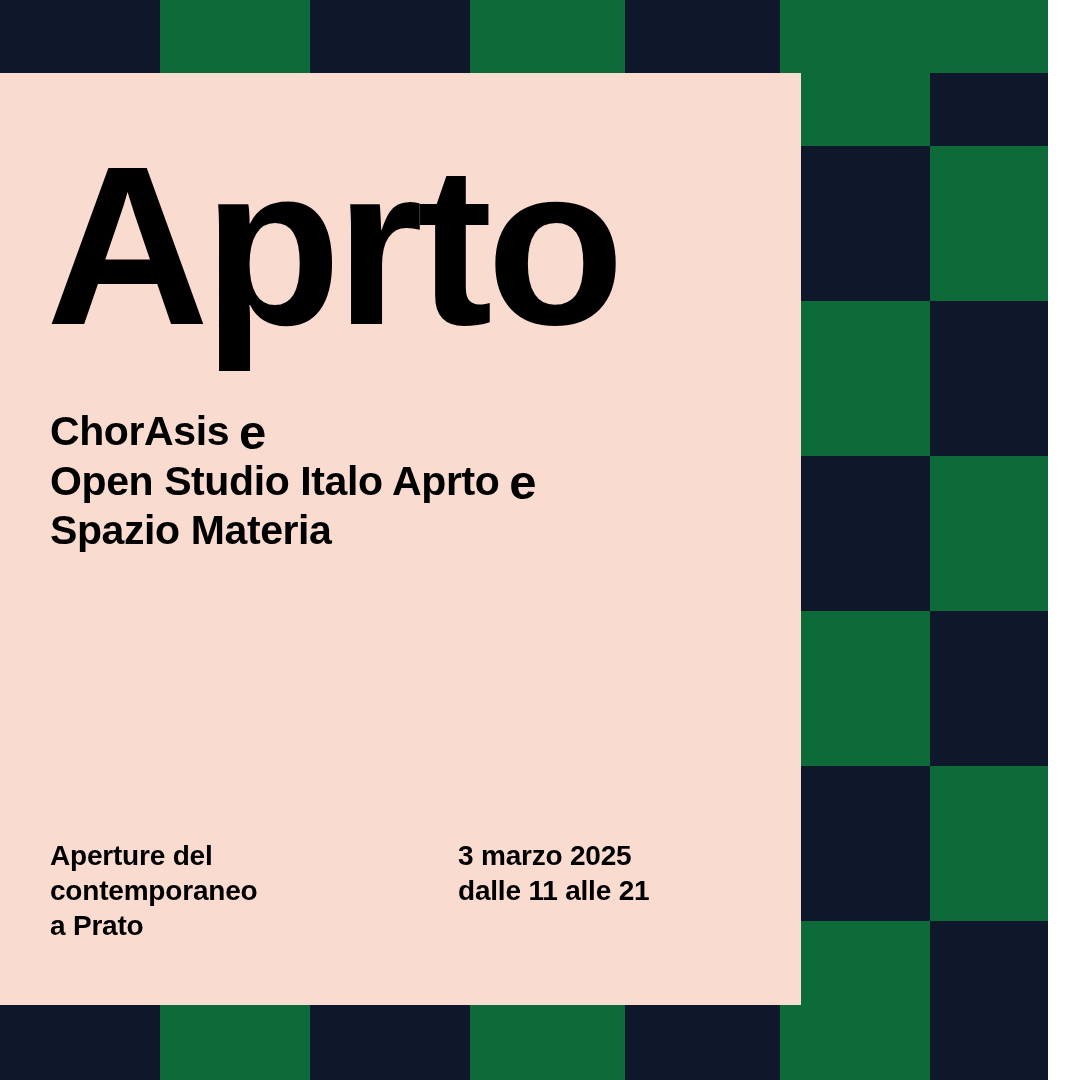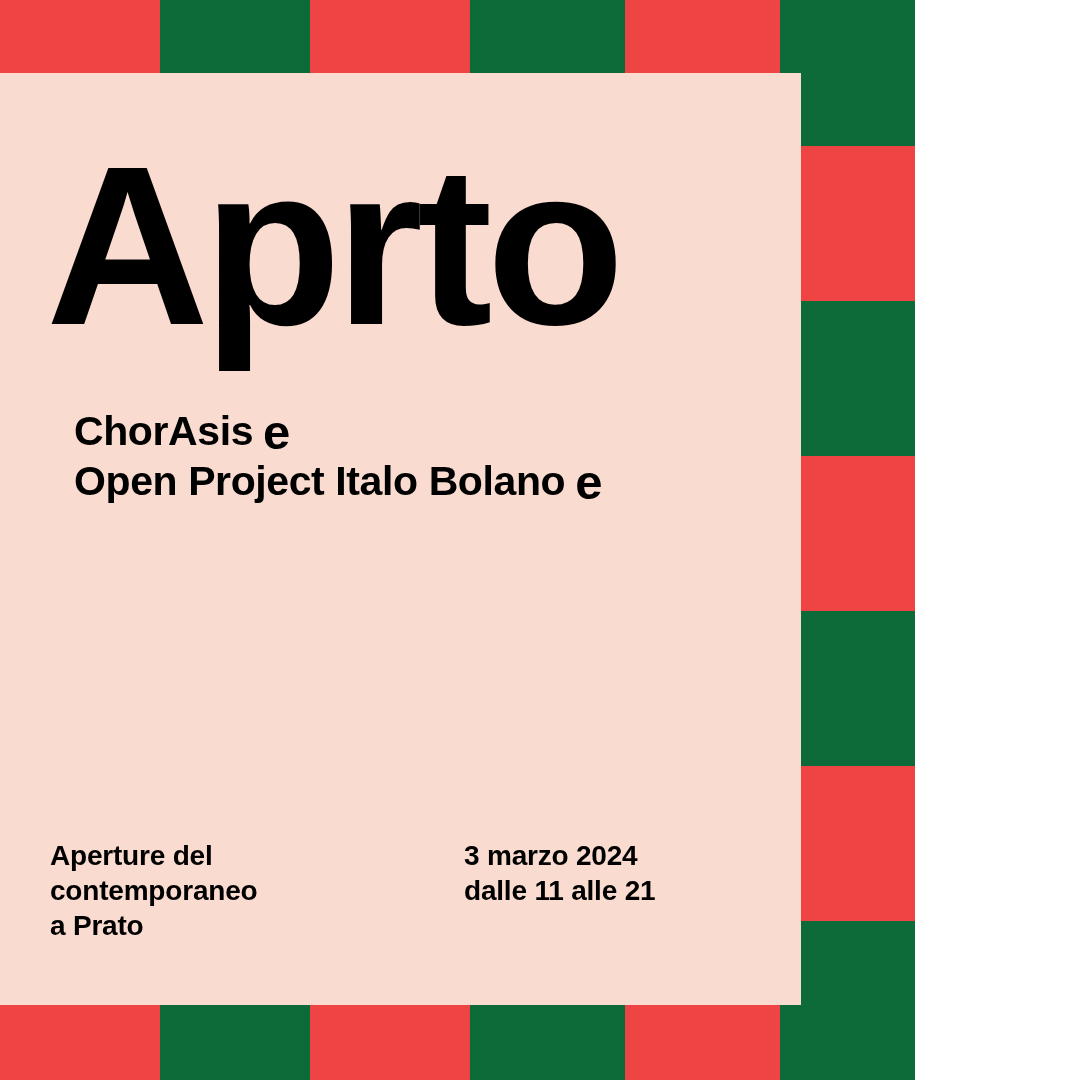--- a/index.html
+++ b/index.html
@@ -5,24 +5,24 @@
   html, body {
     margin: 0;
     padding: 0;
     background: #ffffff;
   }
   body {
     font-family: "Liberation Sans", sans-serif;
   }
   #poster {
     position: relative;
-    width: 915px;
+    width: 1048px;
     height: 1080px;
     overflow: hidden;
-    background: #ef4444;
+    background: #0f172a;
   }
 
   
   .checker {
     position: absolute;
     inset: 0;
     z-index: 1;
   }
   .check-cell {
     position: absolute;
@@ -61,38 +61,37 @@
     top: 332px;
     width: 720px;
   }
   .venue-line {
     font-size: 41px;
     font-weight: bold;
     line-height: 46.5px;
     color: #000;
     letter-spacing: -0.4px;
     white-space: nowrap;
-    margin-left: 24px;
   }
   .venue-line .conj {
     font-size: 49px;
     font-weight: bold;
     padding-left: 10px;
     position: relative;
     top: 4px;
   }
 
   
   .footer {
     position: absolute;
     left: 50px;
     top: 765px;
     width: 720px;
     display: flex;
-    gap: 6px;
+    gap: 0;
   }
   .footer-col {
     font-size: 28px;
     font-weight: bold;
     line-height: 35px;
     color: #000;
     letter-spacing: -0.2px;
     white-space: pre-line;
   }
   .footer-col.left { width: 408px; }
@@ -124,29 +123,29 @@
 
   <div class="card">
 
     <div class="title">Aprto</div>
 
     <div class="venues">
       <div class="venue-line">
         <span>ChorAsis</span><span class="conj">e</span>
       </div>
       <div class="venue-line">
-        <span>Open Project Italo Bolano</span><span class="conj">e</span>
+        <span>Open Studio Italo Aprto</span><span class="conj">e</span>
       </div>
       <div class="venue-line">
-        <span class="conj"></span>
+        <span>Spazio Materia</span><span class="conj"></span>
       </div>
     </div>
 
     <div class="footer">
       <div class="footer-col left">Aperture del
 contemporaneo
 a Prato</div>
-      <div class="footer-col right">3 marzo 2024
+      <div class="footer-col right">3 marzo 2025
 dalle 11 alle 21</div>
     </div>
 
   </div>
 </div>
 
 </body></html>

